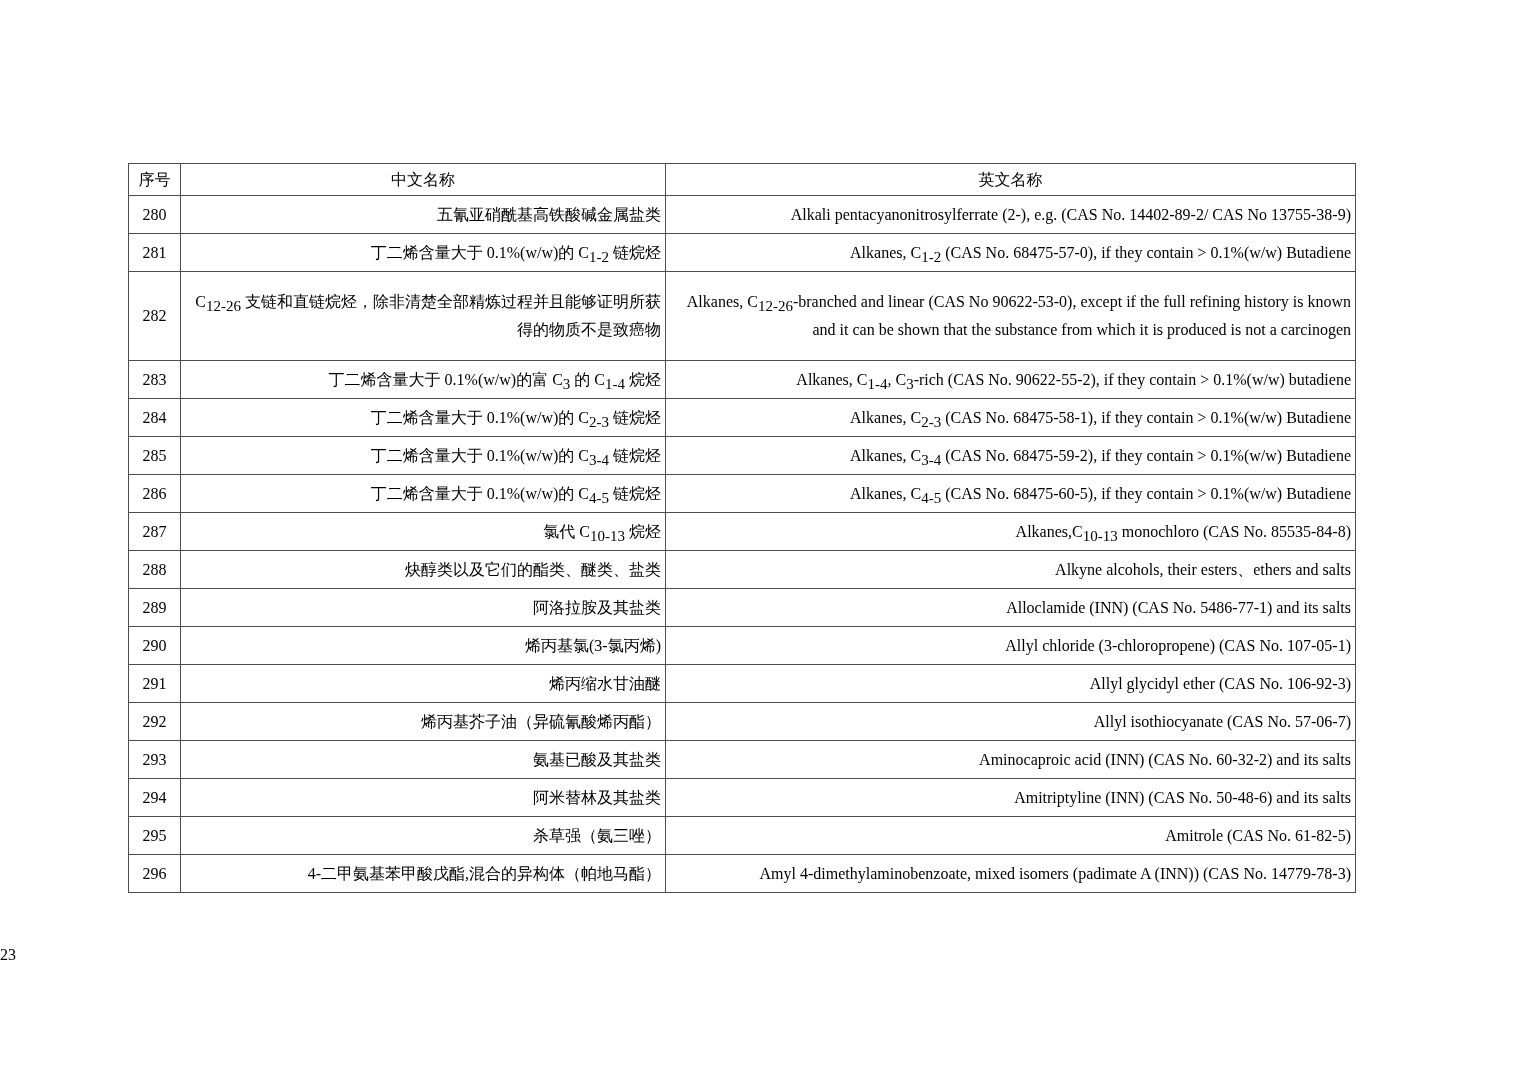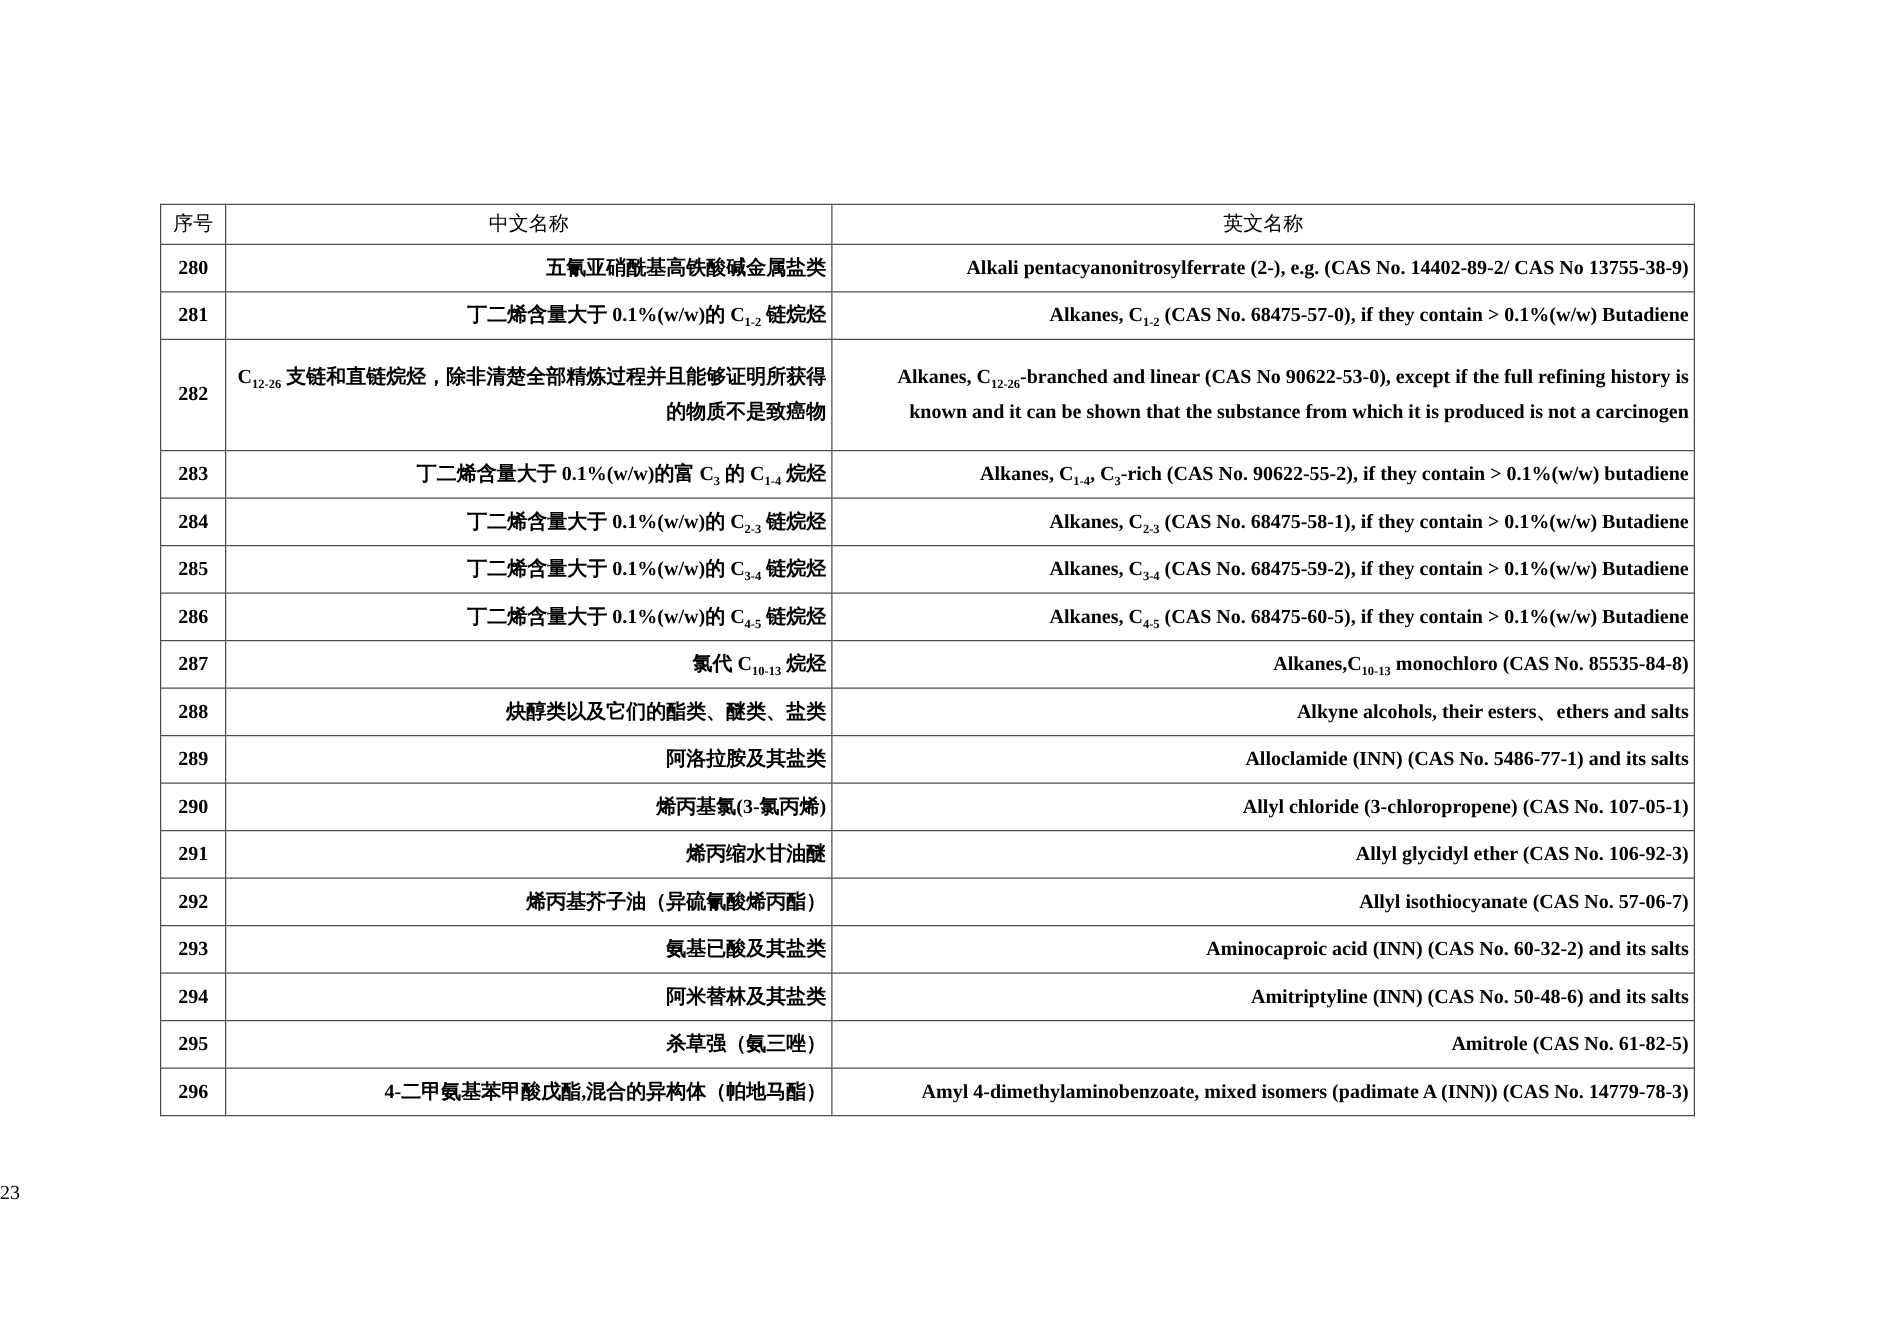--- a/index.html
+++ b/index.html
@@ -17,33 +17,32 @@
   col.c-no { width:52px; }
   col.c-zh { width:485px; }
   col.c-en { width:690px; }
 
   .chem th, .chem td {
     border:1px solid #4d4d4d;
     font-size:16px; line-height:28px;
     vertical-align:middle;
     padding:1px 4px 1px 4px;
     word-break:break-word;
-    font-weight:bold;
   }
   .chem thead th {
     font-weight:normal; text-align:center; height:29px; line-height:22px;
   }
   .chem tbody td { height:35px; }
   
   .chem tbody tr:nth-child(3) td { height:86px; }
 
   td.no-cell { text-align:center; }
   td.zh-cell, td.en-cell { text-align:right; }
 
-  sub { font-size:10px; line-height:0; }
+  sub { font-size:15px; line-height:0; }
 
   .page-number {
     position:absolute; left:0; right:0; top:946px;
     text-align:left; font-size:16px;
   }
 </style>
 </head>
 <body>
 
 <div class="sheet">

